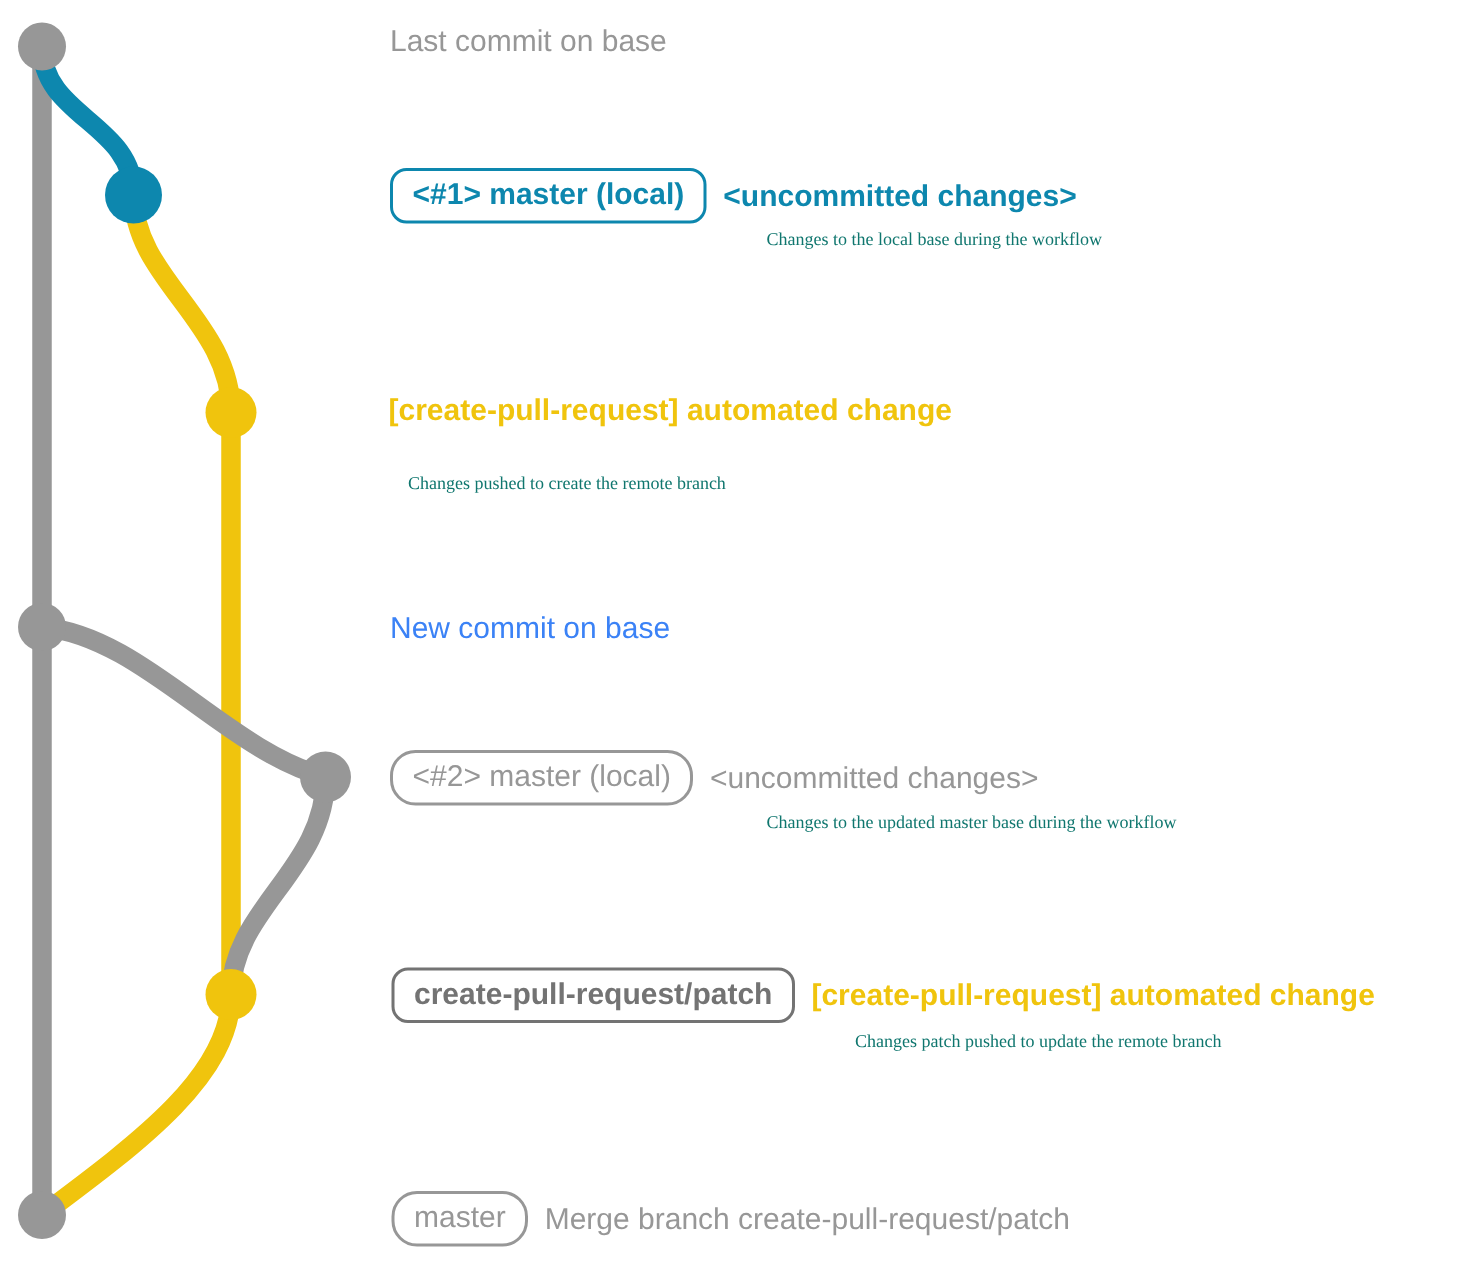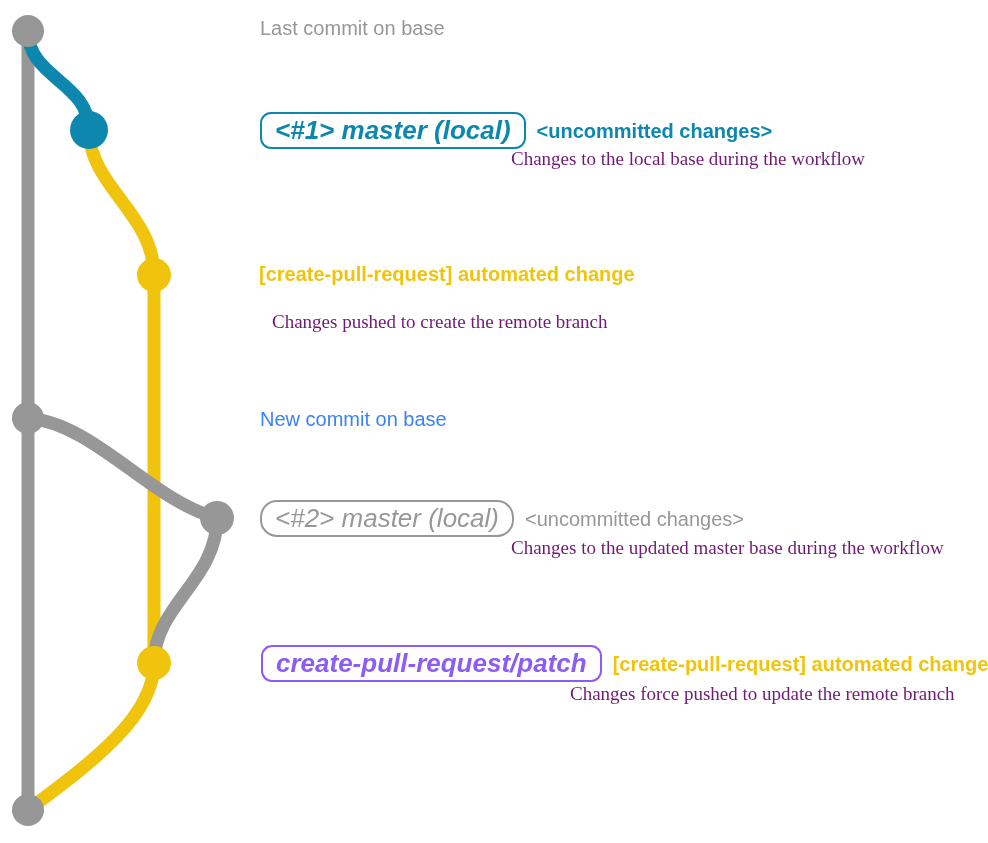--- a/index.html
+++ b/index.html
@@ -39,48 +39,47 @@
     display: flex;
     align-items: center;
     white-space: nowrap;
   }
 
   .badge {
     display: inline-block;
     border: 2px solid currentColor;
     border-radius: 11px;
     padding: 5px 13px 6px 13px;
-    font-size: 26px;
+    font-size: 20px;
     line-height: 22px;
     font-weight: 700;
     background: transparent;
-    font-style: italic;
   }
   .badge.weak {
     font-weight: 400;
     border-radius: 17px;
   }
 
   .headline {
     font-size: 20px;
     line-height: 24px;
     white-space: nowrap;
   }
   .headline.bold { font-weight: 700; }
 
   .subject {
     margin-left: 11px;
   }
 
   .desc {
     position: absolute;
     font-family: "Liberation Serif", serif;
-    font-size: 19px;
+    font-size: 12px;
     line-height: 20px;
-    color: #701a75;
+    color: #0f766e;
     white-space: nowrap;
   }
 
   
 </style>
 </head>
 <body>
 
 <svg id="graph-svg" viewBox="0 0 280 843">
   <g fill="none" stroke-linecap="round" stroke-linejoin="round" stroke-width="13">
@@ -129,19 +128,23 @@
     <span class="headline" style="color: #3b82f6;">New commit on base</span>
   </div>
 
   <div class="row" style="left:260px; top:500px;">
     <span class="badge weak" style="color: rgb(151, 151, 151);">&lt;#2&gt; master (local)</span>
     <span class="headline subject" style="color: rgb(151, 151, 151);">&lt;uncommitted changes&gt;</span>
   </div>
   <div class="desc" style="left:511px; top:538px;">Changes to the updated master base during the workflow</div>
 
   <div class="row" style="left:261px; top:645px;">
-    <span class="badge" style="color: #8b5cf6;">create-pull-request/patch</span>
+    <span class="badge" style="color: #737373;">create-pull-request/patch</span>
     <span class="headline bold subject" style="color: rgb(240, 196, 13);">[create-pull-request] automated change</span>
   </div>
-  <div class="desc" style="left:570px; top:684px;">Changes force pushed to update the remote branch</div>
+  <div class="desc" style="left:570px; top:684px;">Changes patch pushed to update the remote branch</div>
 
+  <div class="row" style="left:261px; top:794px;">
+    <span class="badge weak" style="color: rgb(151, 151, 151);">master</span>
+    <span class="headline subject" style="color: rgb(151, 151, 151);">Merge branch create-pull-request/patch</span>
+  </div>
 
 </div>
 
 </body></html>

